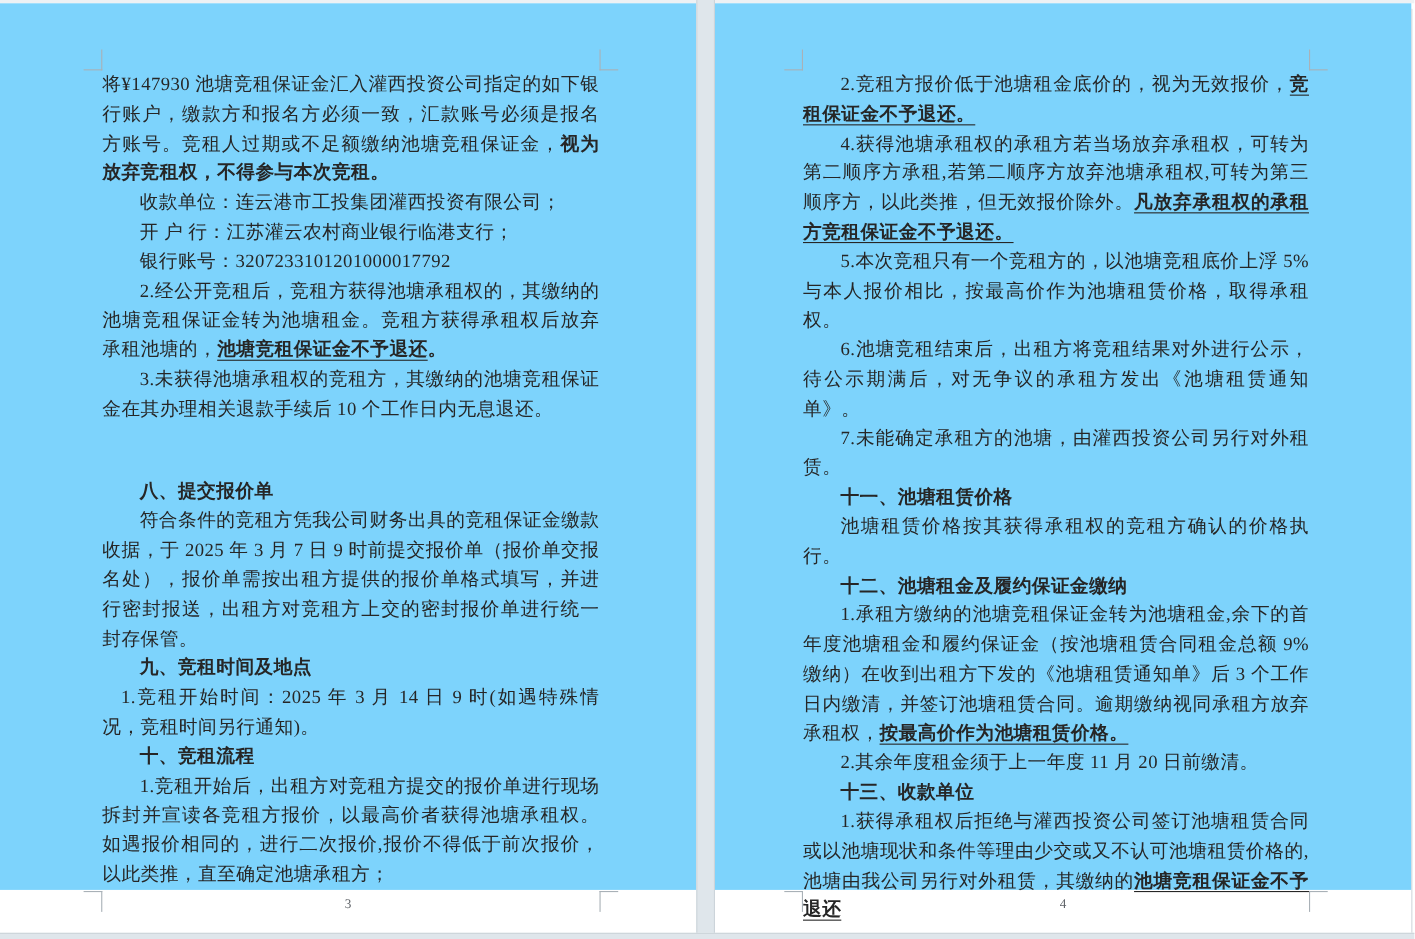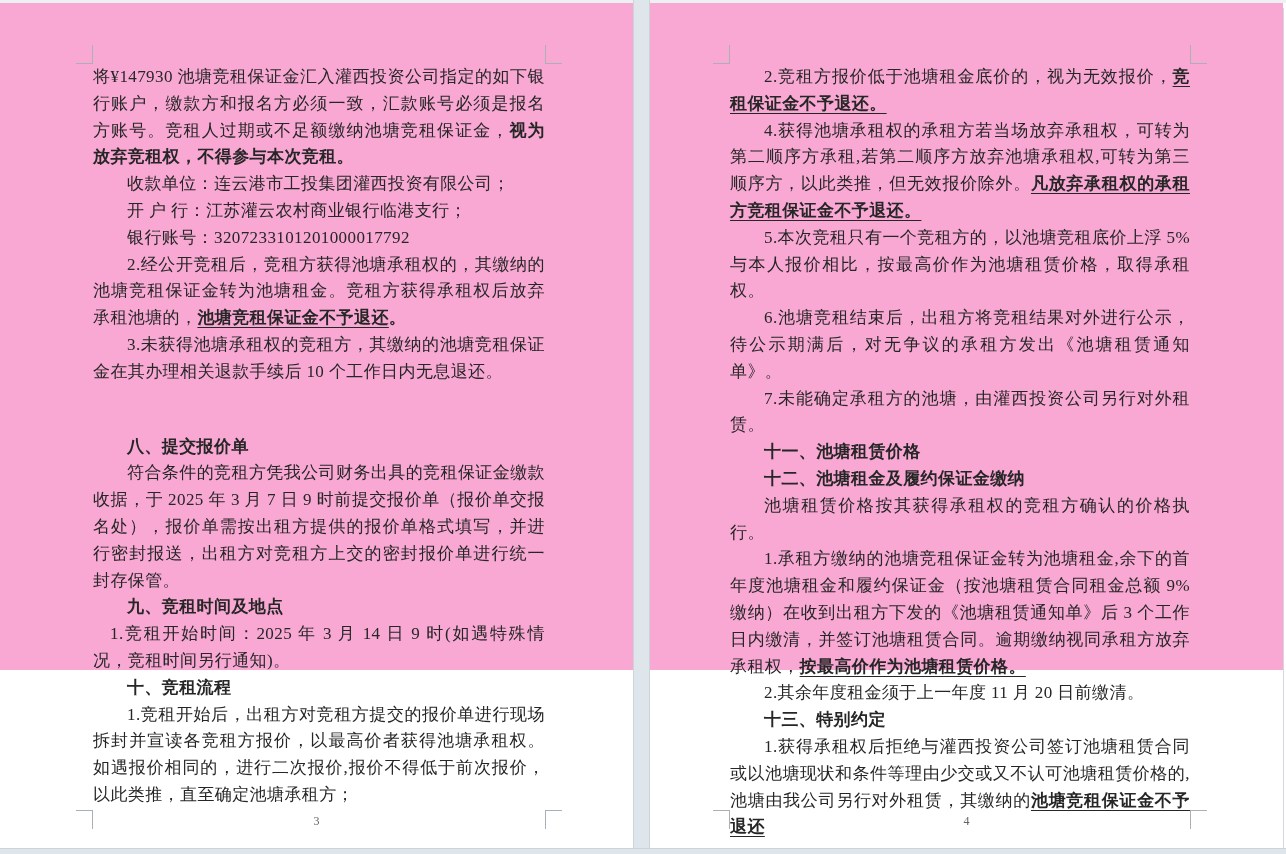--- a/index.html
+++ b/index.html
@@ -1,20 +1,20 @@
 <!DOCTYPE html>
 <html><head>
 <meta charset="utf-8">
 <style>
   * { margin:0; padding:0; box-sizing:border-box; }
   html,body { width:1286px; height:854px; overflow:hidden; background:#ffffff; }
   body { font-family:"Liberation Serif","DejaVu Serif",serif; }
   .canvas { position:relative; width:1286px; height:854px; background:#ffffff; }
   .top-edge { position:absolute; top:0; left:0; width:1286px; height:3px; background:#eef1f4; }
-  .page { position:absolute; top:3px; height:667px; background:#f9a8d4; }
+  .page { position:absolute; top:3px; height:806px; background:#7dd3fc; }
   .page-left  { left:0;    width:633px; }
   .page-right { left:650px; width:633px; }
   .gutter { position:absolute; top:0; left:633px; width:17px; height:848px;
             background:#dfe6eb; border-left:1px solid #ccd4da; border-right:1px solid #ccd4da; }
   .bottom-strip { position:absolute; top:848px; left:0; width:1286px; height:6px;
             background:#dfe6eb; border-top:1px solid #ccd4da; }
   .right-edge { position:absolute; top:8px; left:1283px; width:1px; height:840px; background:#d2d8dc; }
 
   .content { position:absolute; top:61px; font-size:17px; line-height:26.8px;
              color:#262626; letter-spacing:0.4px; text-align:justify; }
@@ -78,25 +78,25 @@
     <span class="mark tr"></span>
     <span class="mark bl"></span>
     <span class="mark br"></span>
     <div class="content">
         <div class="para" style="text-indent: 2em;"><span class="r-n">2.竞租方报价低于池塘租金底价的，视为无效报价，</span><span class="r-bu">竞租保证金不予退还。</span></div>
         <div class="para" style="text-indent: 2em;"><span class="r-n">4.获得池塘承租权的承租方若当场放弃承租权，可转为第二顺序方承租,若第二顺序方放弃池塘承租权,可转为第三顺序方，以此类推，但无效报价除外。</span><span class="r-bu">凡放弃承租权的承租方竞租保证金不予退还。</span></div>
         <div class="para" style="text-indent: 2em;"><span class="r-n">5.本次竞租只有一个竞租方的，以池塘竞租底价上浮 5%与本人报价相比，按最高价作为池塘租赁价格，取得承租权。</span></div>
         <div class="para" style="text-indent: 2em;"><span class="r-n">6.池塘竞租结束后，出租方将竞租结果对外进行公示，待公示期满后，对无争议的承租方发出《池塘租赁通知单》。</span></div>
         <div class="para" style="text-indent: 2em;"><span class="r-n">7.未能确定承租方的池塘，由灌西投资公司另行对外租赁。</span></div>
         <div class="para heading" style="text-indent: 2em;"><span class="r-b">十一、池塘租赁价格</span></div>
+        <div class="para" style="text-indent: 2em;"><span class="r-n">池塘租赁价格按其获得承租权的竞租方确认的价格执行。</span></div>
         <div class="para heading" style="text-indent: 2em;"><span class="r-b">十二、池塘租金及履约保证金缴纳</span></div>
-        <div class="para" style="text-indent: 2em;"><span class="r-n">池塘租赁价格按其获得承租权的竞租方确认的价格执行。</span></div>
         <div class="para" style="text-indent: 2em;"><span class="r-n">1.承租方缴纳的池塘竞租保证金转为池塘租金,余下的首年度池塘租金和履约保证金（按池塘租赁合同租金总额 9%缴纳）在收到出租方下发的《池塘租赁通知单》后 3 个工作日内缴清，并签订池塘租赁合同。逾期缴纳视同承租方放弃承租权，</span><span class="r-bu">按最高价作为池塘租赁价格。</span></div>
         <div class="para" style="text-indent: 2em;"><span class="r-n">2.其余年度租金须于上一年度 11 月 20 日前缴清。</span></div>
-        <div class="para heading" style="text-indent: 2em;"><span class="r-b">十三、特别约定</span></div>
+        <div class="para heading" style="text-indent: 2em;"><span class="r-b">十三、收款单位</span></div>
         <div class="para" style="text-indent: 2em;"><span class="r-n">1.获得承租权后拒绝与灌西投资公司签订池塘租赁合同或以池塘现状和条件等理由少交或又不认可池塘租赁价格的,池塘由我公司另行对外租赁，其缴纳的</span><span class="r-bu">池塘竞租保证金不予退还</span></div>
       </div>
     <div class="footer">4</div>
   </div>
 
   <div class="right-edge"></div>
   <div class="bottom-strip"></div>
 </div>
 
 </body></html>

